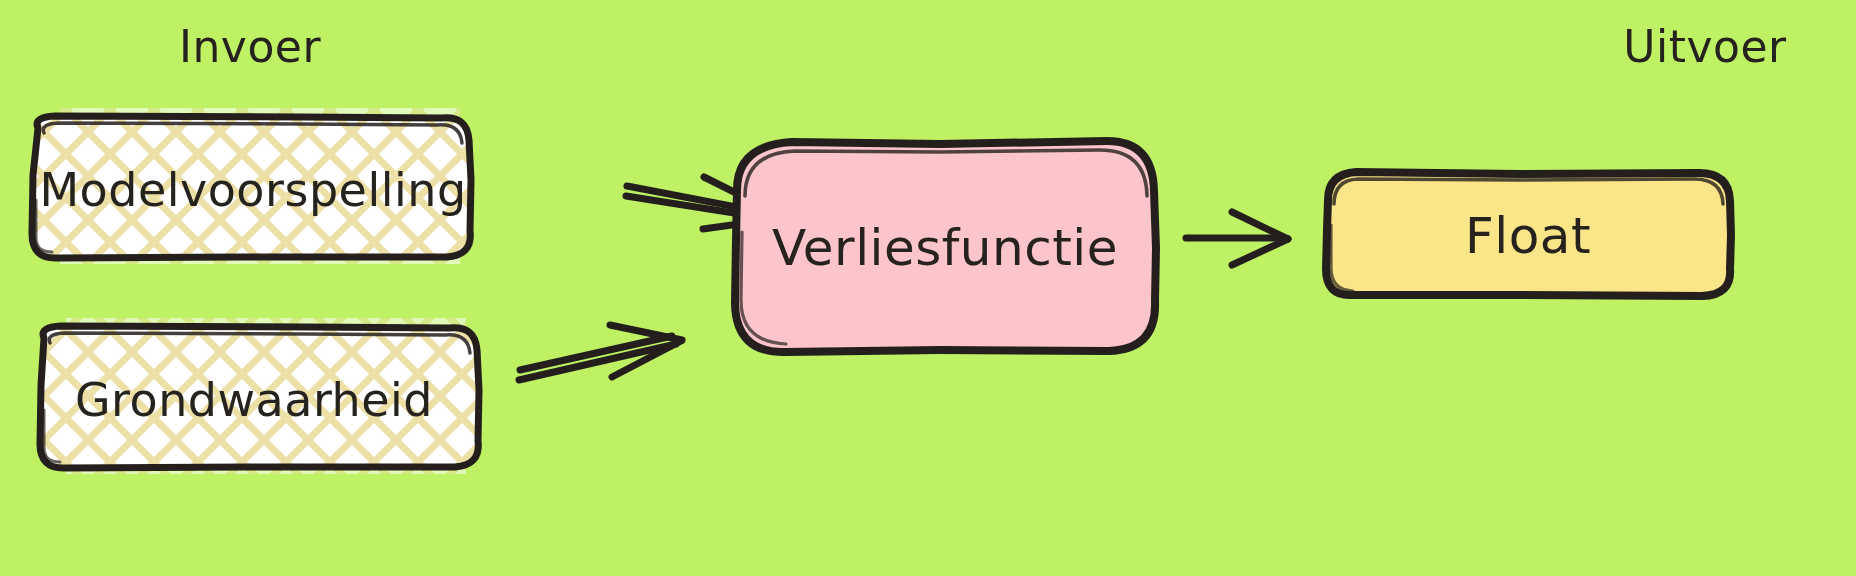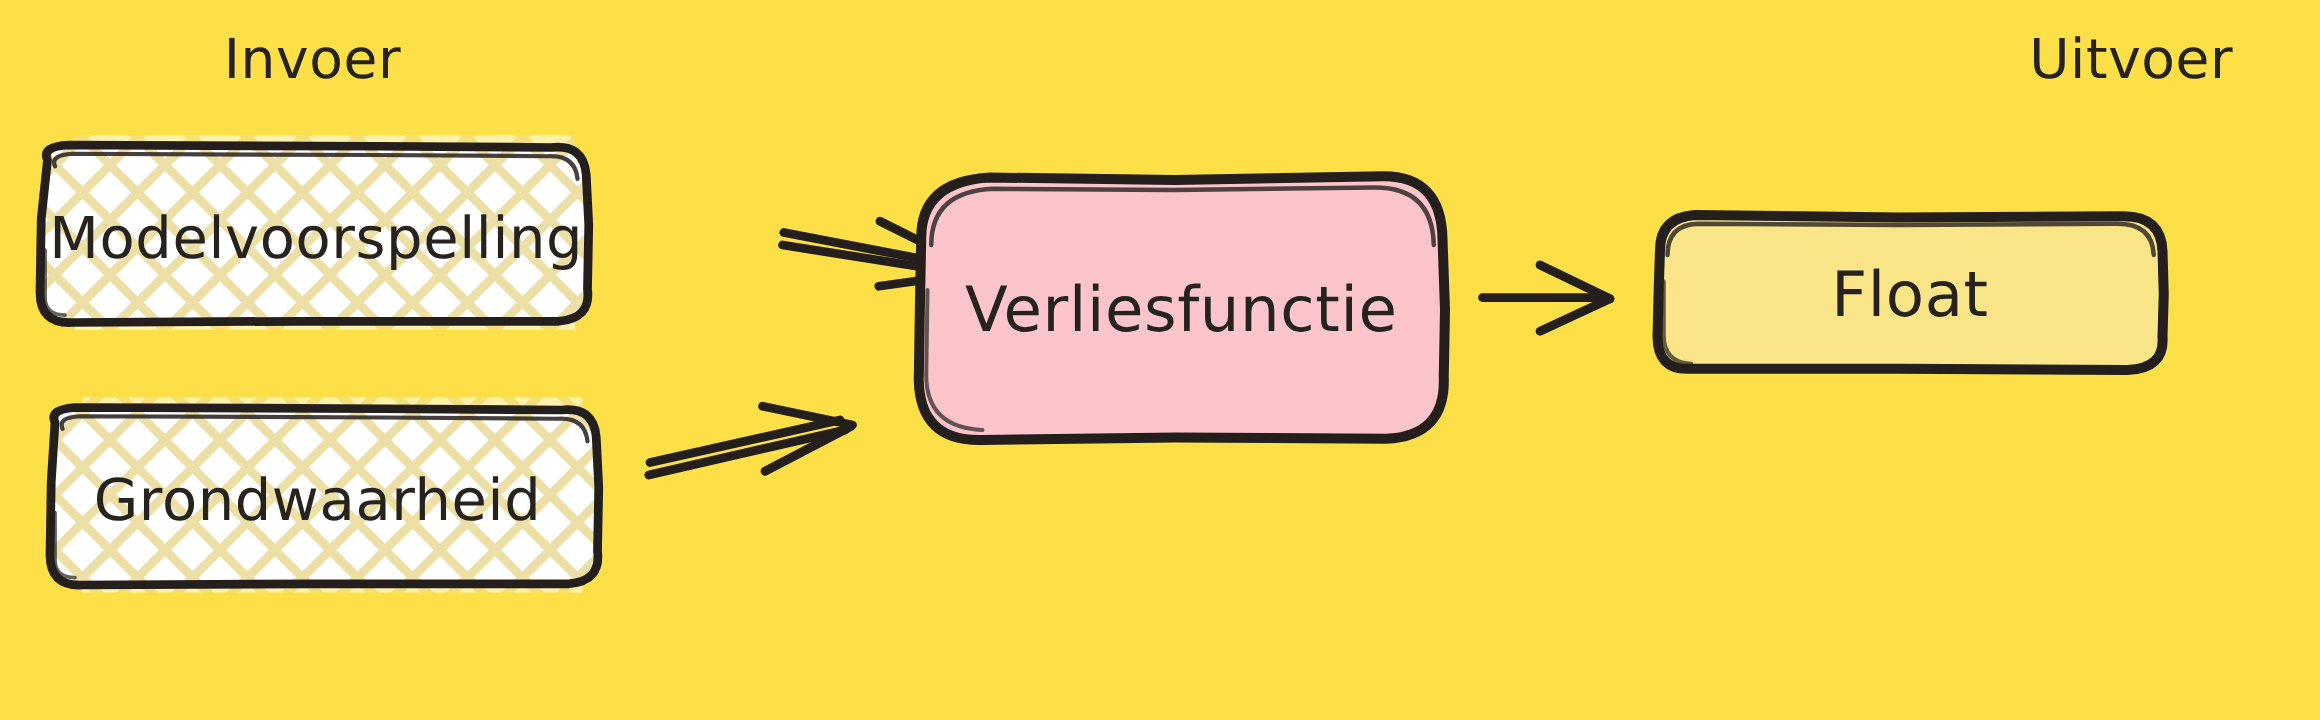--- a/index.html
+++ b/index.html
@@ -10,21 +10,21 @@
   body {
     width: 1856px;
     height: 576px;
     overflow: hidden;
     font-family: "DejaVu Sans", sans-serif;
   }
   #diagram-root {
     position: relative;
     width: 1856px;
     height: 576px;
-    background: #fde047;
+    background: #bef264;
   }
   #diagram-svg {
     position: absolute;
     top: 0;
     left: 0;
     width: 1856px;
     height: 576px;
   }
   .sketch-label {
     font-family: "DejaVu Sans", sans-serif;

